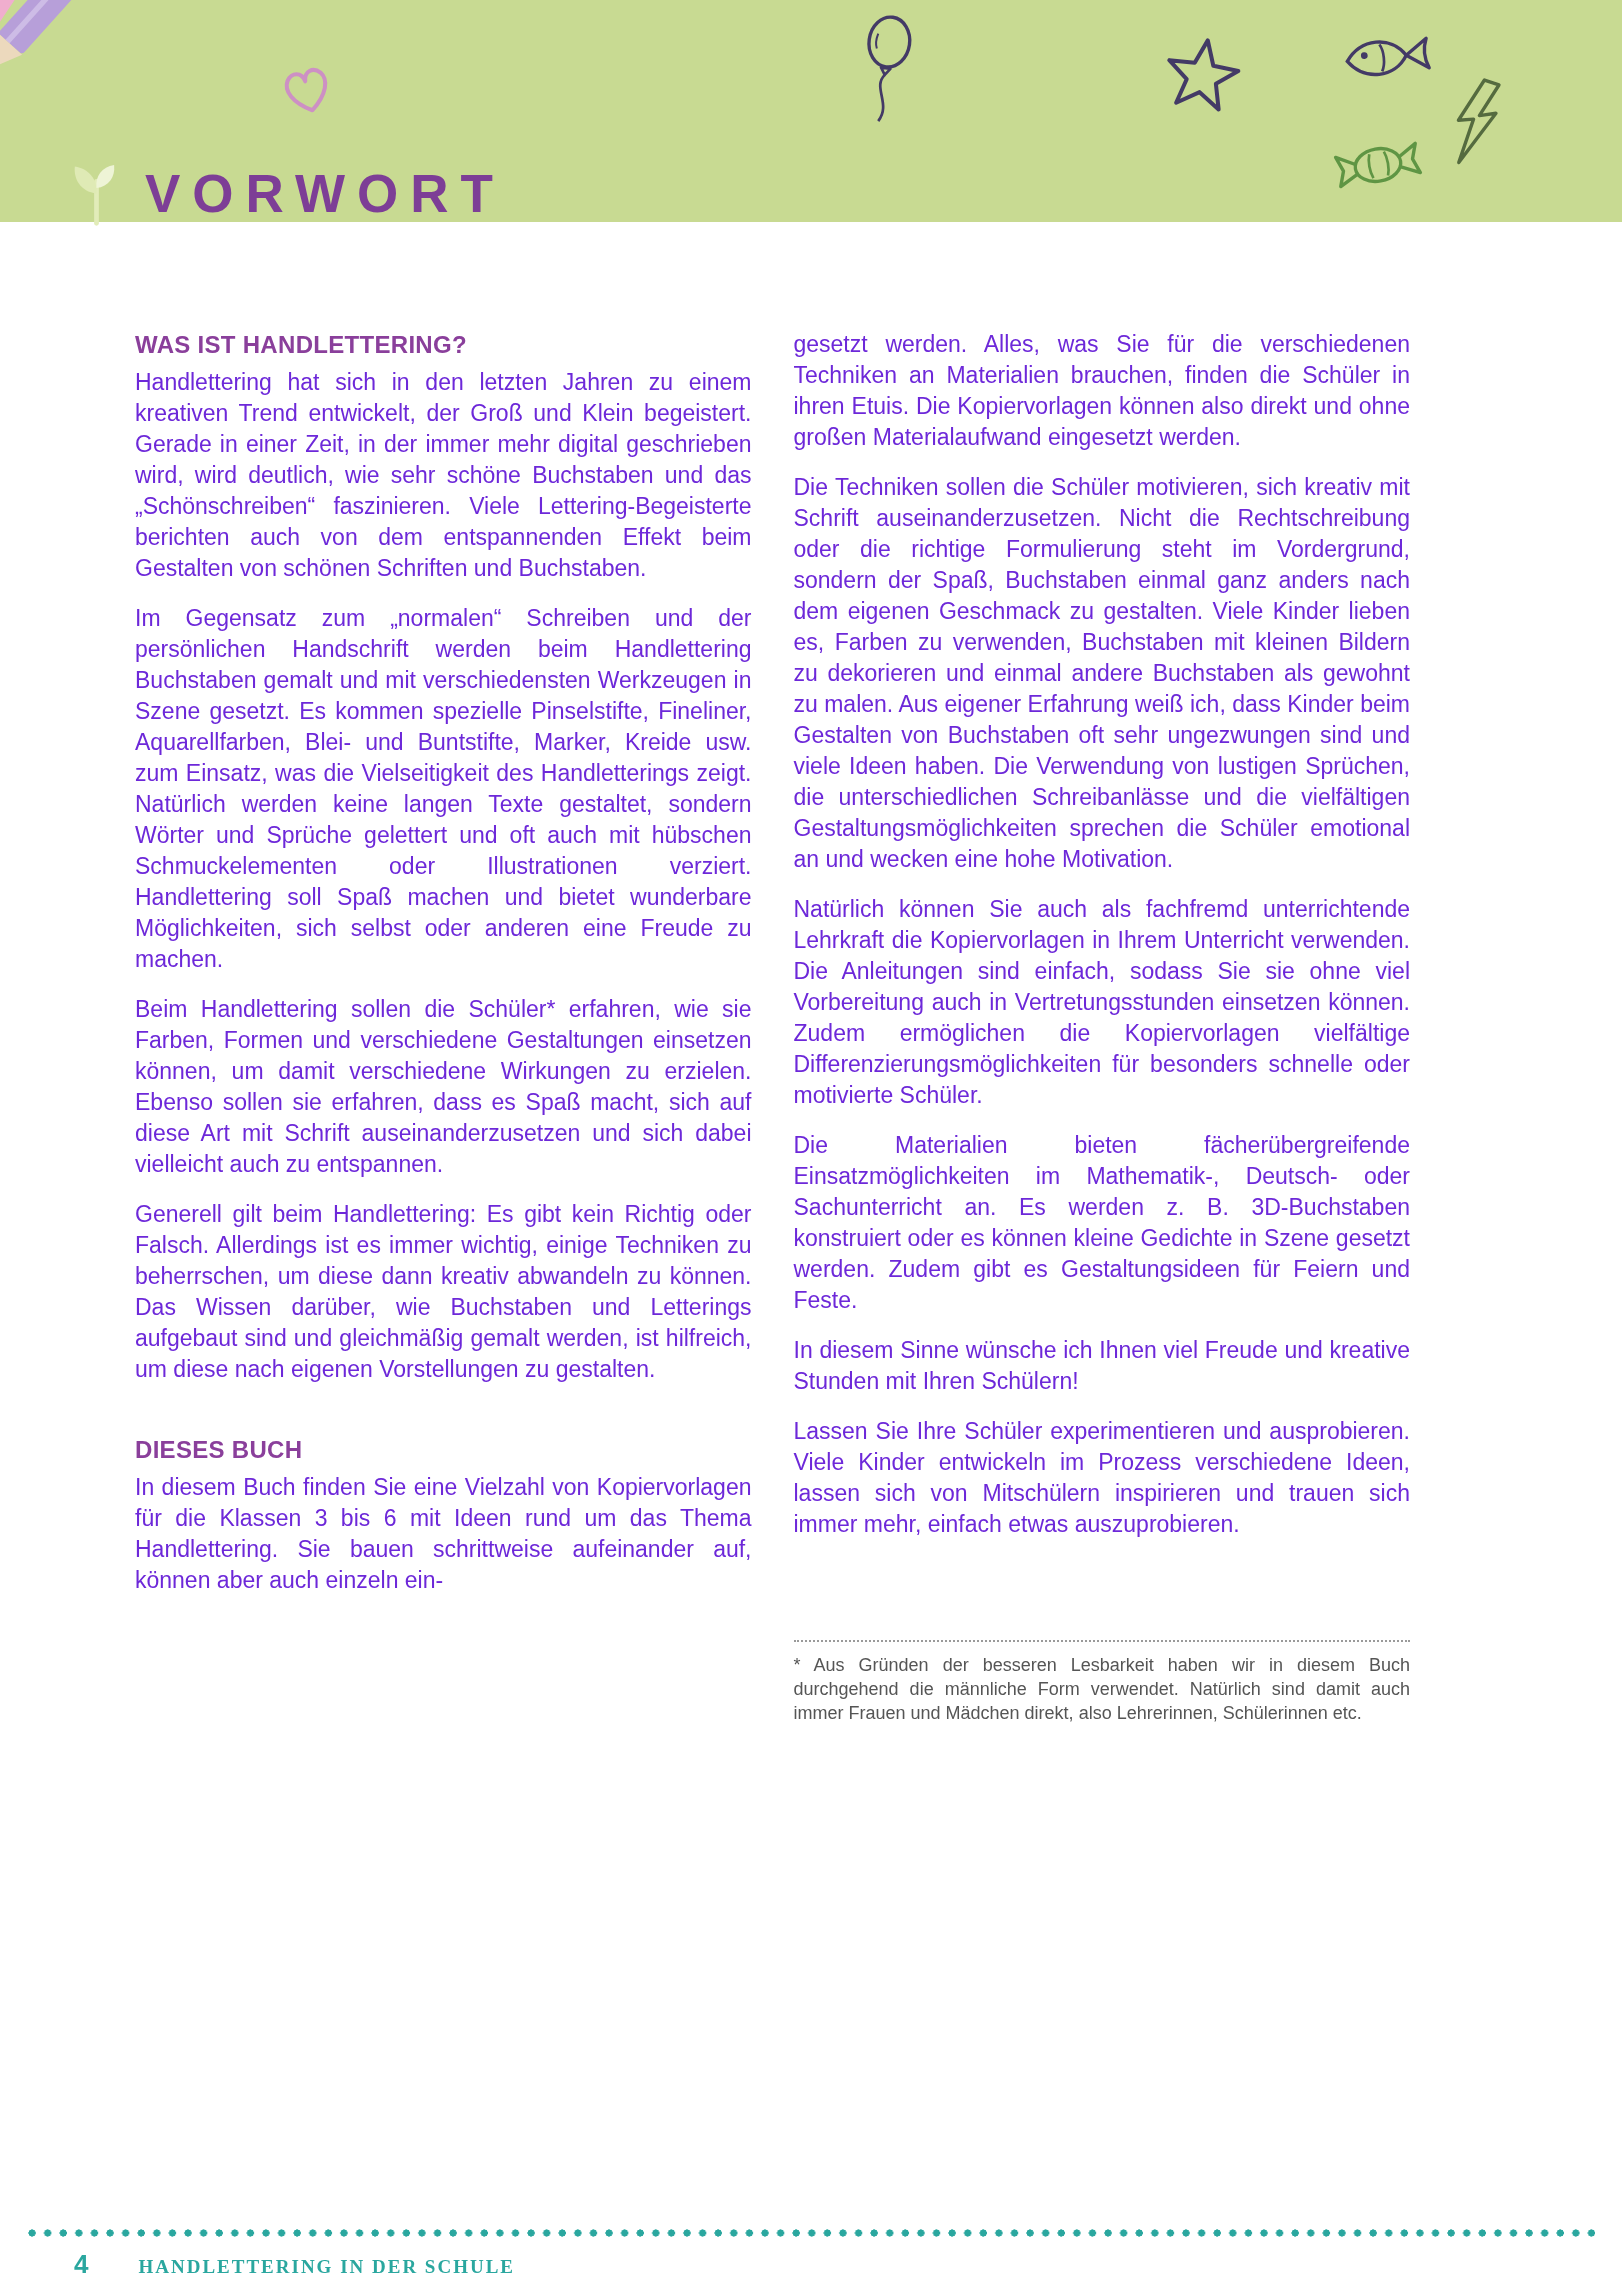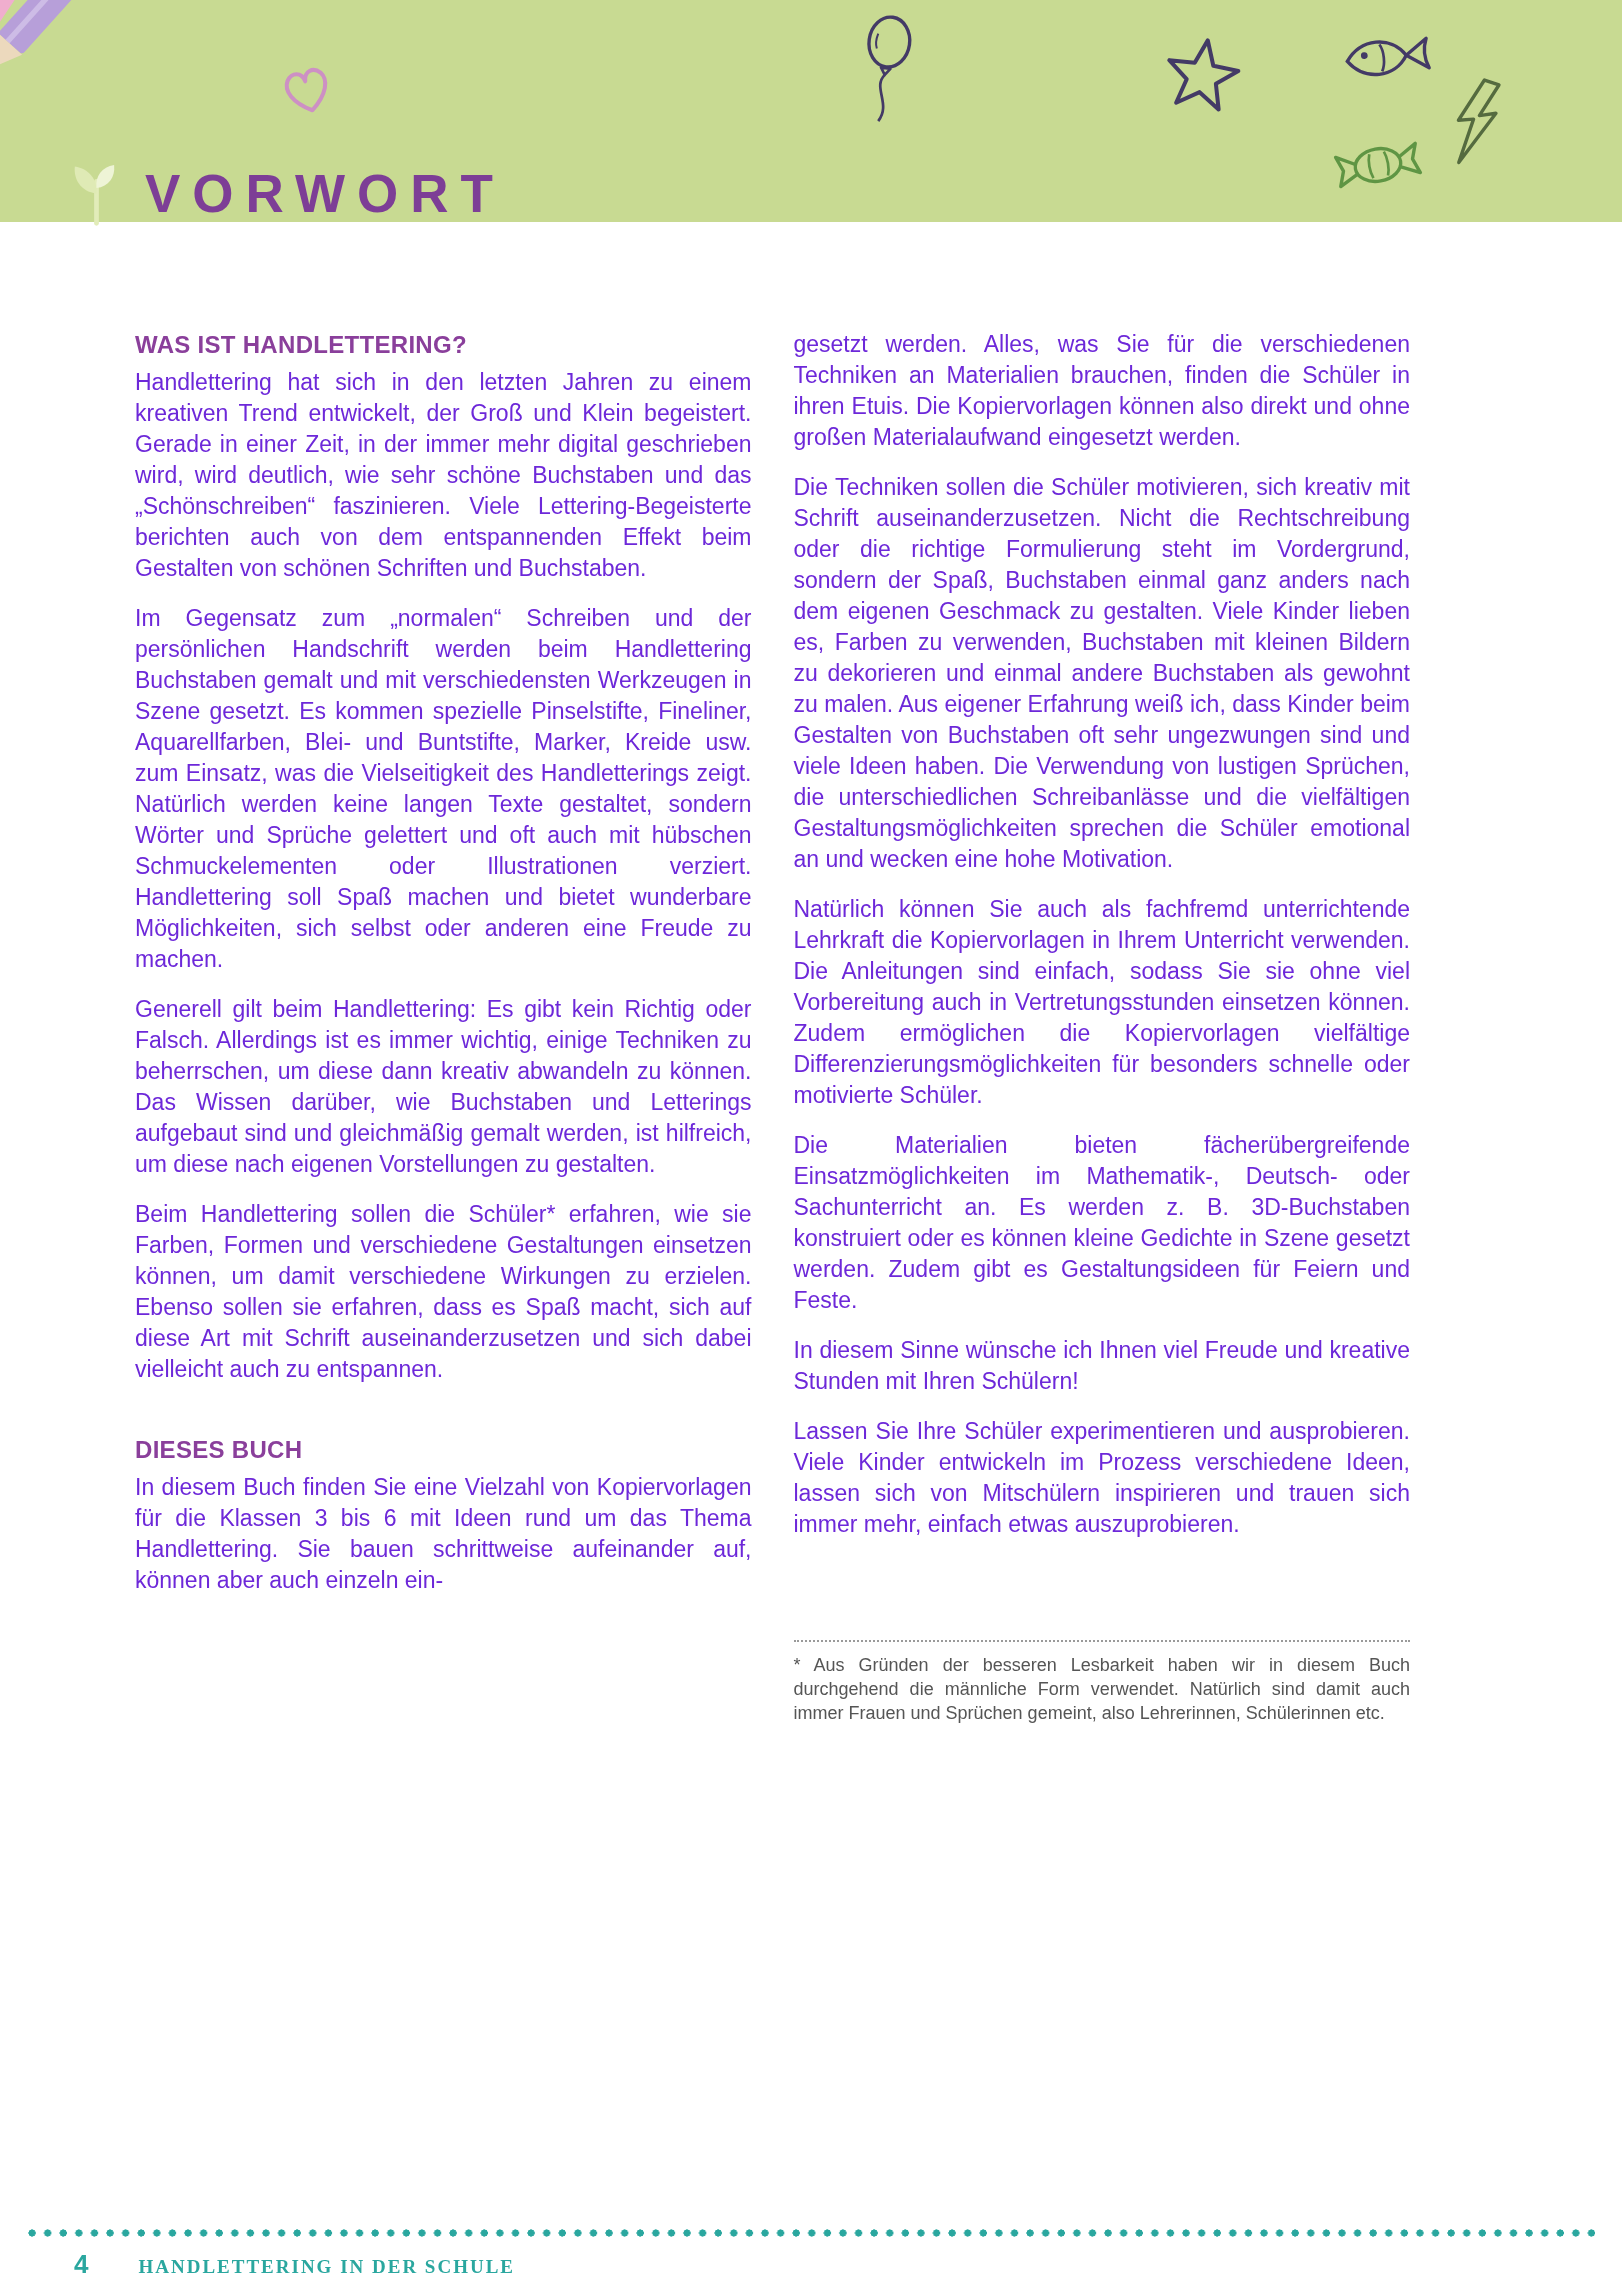--- a/index.html
+++ b/index.html
@@ -143,36 +143,36 @@
       <h1 class="page-title">VORWORT</h1>
     </div>
   </div>
 
   <main class="content">
 
     <section class="col">
       <h2 class="sec">WAS IST HANDLETTERING?</h2>
       <p class="body">Handlettering hat sich in den letzten Jahren zu einem kreativen Trend entwickelt, der Groß und Klein begeistert. Gerade in einer Zeit, in der immer mehr digital geschrieben wird, wird deutlich, wie sehr schöne Buchstaben und das „Schönschreiben“ faszinieren. Viele Lettering-Begeisterte berichten auch von dem entspannenden Effekt beim Gestalten von schönen Schriften und Buchstaben.</p>
       <p class="body">Im Gegensatz zum „normalen“ Schreiben und der persönlichen Handschrift werden beim Handlettering Buchstaben gemalt und mit verschiedensten Werkzeugen in Szene gesetzt. Es kommen spezielle Pinselstifte, Fineliner, Aquarellfarben, Blei- und Buntstifte, Marker, Kreide usw. zum Einsatz, was die Vielseitigkeit des Handletterings zeigt. Natürlich werden keine langen Texte gestaltet, sondern Wörter und Sprüche gelettert und oft auch mit hübschen Schmuckelementen oder Illustrationen verziert. Handlettering soll Spaß machen und bietet wunderbare Möglichkeiten, sich selbst oder anderen eine Freude zu machen.</p>
+      <p class="body">Beim Handlettering sollen die Schüler* erfahren, wie sie Farben, Formen und verschiedene Gestaltungen einsetzen können, um damit verschiedene Wirkungen zu erzielen. Ebenso sollen sie erfahren, dass es Spaß macht, sich auf diese Art mit Schrift auseinanderzusetzen und sich dabei vielleicht auch zu entspannen.</p>
       <p class="body">Generell gilt beim Handlettering: Es gibt kein Richtig oder Falsch. Allerdings ist es immer wichtig, einige Techniken zu beherrschen, um diese dann kreativ abwandeln zu können. Das Wissen darüber, wie Buchstaben und Letterings aufgebaut sind und gleichmäßig gemalt werden, ist hilfreich, um diese nach eigenen Vorstellungen zu gestalten.</p>
-      <p class="body">Beim Handlettering sollen die Schüler* erfahren, wie sie Farben, Formen und verschiedene Gestaltungen einsetzen können, um damit verschiedene Wirkungen zu erzielen. Ebenso sollen sie erfahren, dass es Spaß macht, sich auf diese Art mit Schrift auseinanderzusetzen und sich dabei vielleicht auch zu entspannen.</p>
 
       <h2 class="sec mt">DIESES BUCH</h2>
       <p class="body">In diesem Buch finden Sie eine Vielzahl von Kopiervorlagen für die Klassen 3 bis 6 mit Ideen rund um das Thema Handlettering. Sie bauen schrittweise aufeinander auf, können aber auch einzeln ein-</p>
     </section>
 
     <section class="col">
       <p class="body">gesetzt werden. Alles, was Sie für die verschiedenen Techniken an Materialien brauchen, finden die Schüler in ihren Etuis. Die Kopiervorlagen können also direkt und ohne großen Materialaufwand eingesetzt werden.</p>
       <p class="body">Die Techniken sollen die Schüler motivieren, sich kreativ mit Schrift auseinanderzusetzen. Nicht die Rechtschreibung oder die richtige Formulierung steht im Vordergrund, sondern der Spaß, Buchstaben einmal ganz anders nach dem eigenen Geschmack zu gestalten. Viele Kinder lieben es, Farben zu verwenden, Buchstaben mit kleinen Bildern zu dekorieren und einmal andere Buchstaben als gewohnt zu malen. Aus eigener Erfahrung weiß ich, dass Kinder beim Gestalten von Buchstaben oft sehr ungezwungen sind und viele Ideen haben. Die Verwendung von lustigen Sprüchen, die unterschiedlichen Schreibanlässe und die vielfältigen Gestaltungsmöglichkeiten sprechen die Schüler emotional an und wecken eine hohe Motivation.</p>
       <p class="body">Natürlich können Sie auch als fachfremd unterrichtende Lehrkraft die Kopiervorlagen in Ihrem Unterricht verwenden. Die Anleitungen sind einfach, sodass Sie sie ohne viel Vorbereitung auch in Vertretungsstunden einsetzen können. Zudem ermöglichen die Kopiervorlagen vielfältige Differenzierungsmöglichkeiten für besonders schnelle oder motivierte Schüler.</p>
       <p class="body">Die Materialien bieten fächerübergreifende Einsatzmöglichkeiten im Mathematik-, Deutsch- oder Sachunterricht an. Es werden z. B. 3D-Buchstaben konstruiert oder es können kleine Gedichte in Szene gesetzt werden. Zudem gibt es Gestaltungsideen für Feiern und Feste.</p>
       <p class="body">In diesem Sinne wünsche ich Ihnen viel Freude und kreative Stunden mit Ihren Schülern!</p>
       <p class="body">Lassen Sie Ihre Schüler experimentieren und ausprobieren. Viele Kinder entwickeln im Prozess verschiedene Ideen, lassen sich von Mitschülern inspirieren und trauen sich immer mehr, einfach etwas auszuprobieren.</p>
 
-      <div class="footnote">* Aus Gründen der besseren Lesbarkeit haben wir in diesem Buch durchgehend die männliche Form verwendet. Natürlich sind damit auch immer Frauen und Sprüchen gemeint, also Lehrerinnen, Schülerinnen etc.</div>
+      <div class="footnote">* Aus Gründen der besseren Lesbarkeit haben wir in diesem Buch durchgehend die männliche Form verwendet. Natürlich sind damit auch immer Frauen und Mädchen direkt, also Lehrerinnen, Schülerinnen etc.</div>
     </section>
 
   </main>
 
   <div class="dots"></div>
   <footer class="footer">
     <span class="pagenum">4</span>
     <span class="booktitle">HANDLETTERING IN DER SCHULE</span>
   </footer>
 

